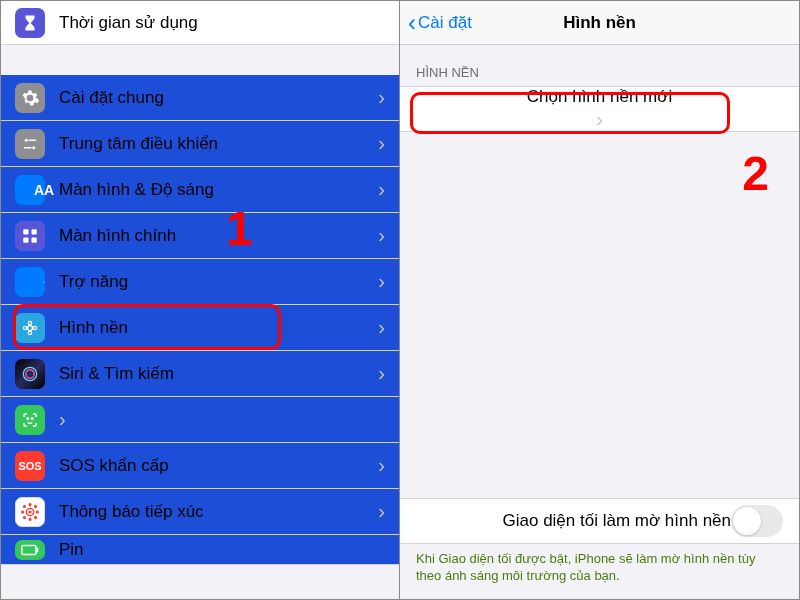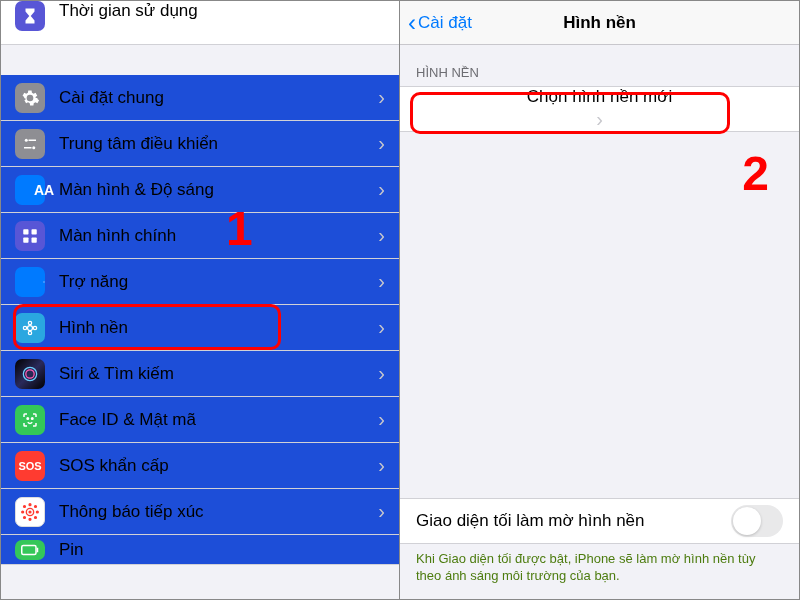--- a/index.html
+++ b/index.html
@@ -55,20 +55,21 @@
   }
   .chevron {
     color: #c7c7cc;
     font-size: 20px;
     font-weight: 300;
   }
   .left-head {
     background: #fff;
     height: 44px;
     display:flex;
+    align-items:center;
     padding:0 14px;
     border-bottom:0.5px solid #d1d1d6;
   }
   .left-head .icon {
     width:30px;height:30px;border-radius:7px;margin-right:14px;flex-shrink:0;
     display:flex;align-items:center;justify-content:center;color:#fff;
   }
   .left-head .label { font-size:17px; color:#000; flex:1;}
   .navbar {
     height: 44px;
@@ -131,20 +132,21 @@
     pointer-events: none;
   }
   .toggle-row {
     background:#fff;
     display:flex;
     align-items:center;
     height:46px;
     padding:0 16px;
     border-top:0.5px solid #d1d1d6;
     border-bottom:0.5px solid #d1d1d6;
+    text-align:right;
   }
   .toggle-row .label { flex:1; font-size:17px; color:#000;}
   .toggle {
     width:52px;height:32px;border-radius:16px;background:#e9e9ea;position:relative;
   }
   .toggle .knob {
     width:28px;height:28px;border-radius:50%;background:#fff;position:absolute;top:2px;left:2px;
     box-shadow:0 1px 3px rgba(0,0,0,0.2);
   }
   .footer-note {
@@ -262,21 +264,20 @@
 
     <div class="row">
       <span class="icon bg-green">
         <svg width="18" height="18" viewBox="0 0 24 24" fill="none" stroke="#fff" stroke-width="2">
             <path d="M4 8V5a1 1 0 011-1h3M20 8V5a1 1 0 00-1-1h-3M4 16v3a1 1 0 001 1h3M20 16v3a1 1 0 01-1 1h-3"></path>
             <circle cx="9" cy="10" r="1" fill="#fff"></circle>
             <circle cx="15" cy="10" r="1" fill="#fff"></circle>
             <path d="M9 15c1 1 2 1.5 3 1.5s2-.5 3-1.5"></path>
           </svg>
       </span>
-      <span class="label">Face ID &amp; Mật mã</span>
       <span class="chevron">›</span>
     </div>
 
     <div class="row">
       <span class="icon bg-red" style="font-size:11px;font-weight:700;">SOS</span>
       <span class="label">SOS khẩn cấp</span>
       <span class="chevron">›</span>
     </div>
 
     <div class="row">

